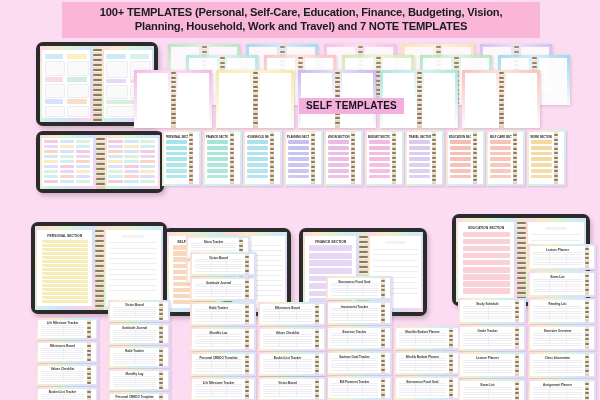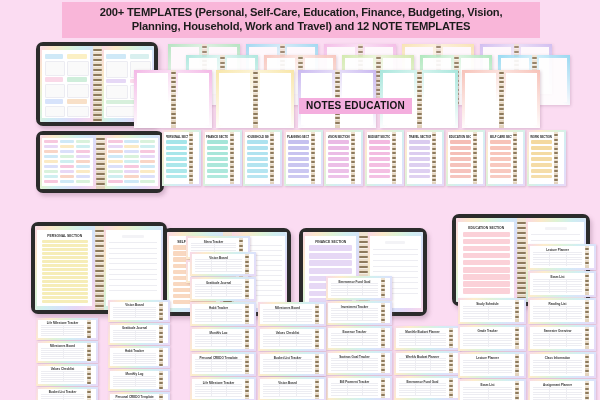--- a/index.html
+++ b/index.html
@@ -136,22 +136,22 @@
   .grid-lines{position:absolute;left:6%;right:6%;}
   .grid-lines i{position:absolute;left:0;right:0;height:1px;background:#ededf2;}
   .vline{position:absolute;top:0;bottom:0;width:1px;background:#ededf2;}
 </style>
 </head>
 <body>
 
 <div class="stage">
 
   <div class="banner-top">
-    <span class="ln">200+ TEMPLATES (Personal, Self-Care, Education, Finance, Budgeting, Vision,</span>
-    <span class="ln">Planning, Household, Work and Travel) and 12 NOTE TEMPLATES</span>
+    <span class="ln">100+ TEMPLATES (Personal, Self-Care, Education, Finance, Budgeting, Vision,</span>
+    <span class="ln">Planning, Household, Work and Travel) and 7 NOTE TEMPLATES</span>
   </div>
 
   <div class="tablet" style="left:36px;top:42px;width:122px;height:84px;">
     <div class="screen">
       <div class="spread">
         <div class="pg">
           <div class="rainbow"></div>
           <div class="rainbow-in">
             <div class="blk" style="left:6%;top:6%;width:38%;height:7%;background:#cfe9f7;"></div>
             <div class="blk" style="left:52%;top:6%;width:40%;height:7%;background:#fbf0c4;"></div>
@@ -631,21 +631,21 @@
           <i style="top: 42.5px; width: 5px;"></i>
           <i style="top: 47px; width: 5px;"></i>
           <i style="top: 51.5px; width: 5px;"></i>
         </div>
         <div class="half">
           <div class="frame" style="background: linear-gradient(220deg, rgb(247, 194, 184), rgb(255, 255, 255) 70%);"></div>
           <div class="inner"></div>
         </div>
       </div>
     </div>
-  <div class="banner-notes">NOTES EDUCATION</div>
+  <div class="banner-notes">SELF TEMPLATES</div>
 
   <div id="section-strip">
       <div class="card" style="left: 162px; top: 130px; width: 39px; height: 56px; z-index: 20;">
         <div class="edge"></div>
         <div class="body">
           <div class="leaf">
             <div class="hd" style="font-size: 2.9px;">PERSONAL SECTION</div>
             <div class="pill" style="top: 16%; height: 7%; background: rgb(159, 228, 232); opacity: 0.95;"></div>
             <div class="pill" style="top: 27%; height: 7%; background: rgb(159, 228, 232); opacity: 0.93;"></div>
             <div class="pill" style="top: 38%; height: 7%; background: rgb(159, 228, 232); opacity: 0.91;"></div>

